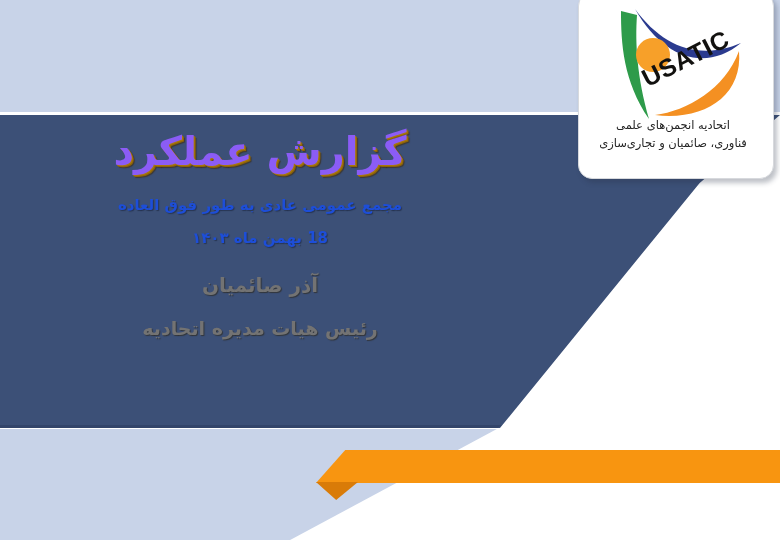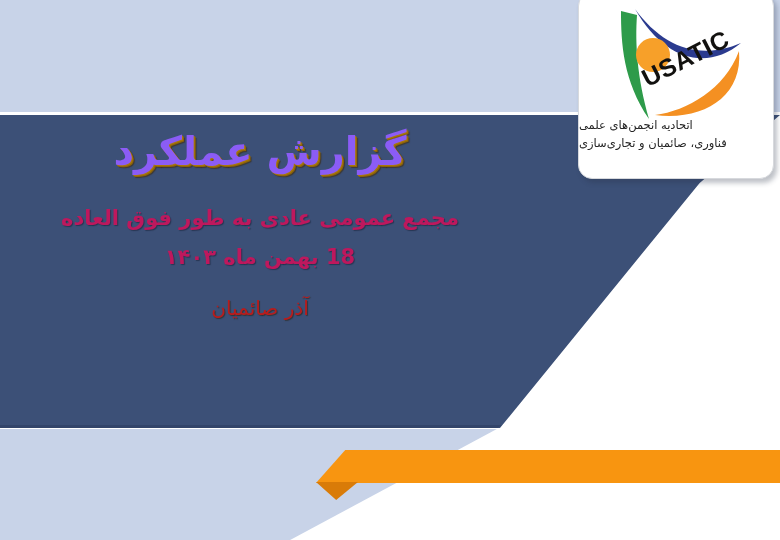--- a/index.html
+++ b/index.html
@@ -99,36 +99,36 @@
     color: #8b5cf6;
     line-height: 1.28;
     letter-spacing: 0.5px;
     text-shadow:
        1px 1px 0 #a8780a,
        2px 2px 0 #8d6208,
        3px 3px 1px rgba(60,38,2,0.55);
   }
 
   .subtitle {
-    font-size: 21px;
-    font-weight: bold;
-    color: #be185d;
+    font-size: 15px;
+    font-weight: bold;
+    color: #1d4ed8;
     line-height: 1.1;
-    margin-top: 30px;
+    margin-top: 20px;
     text-shadow: 1px 1px 1px rgba(15,22,40,0.45);
   }
 
   .subtitle .sub-line { display: block; margin-top: 16px; }
   .subtitle .sub-line:first-child { margin-top: 0; }
 
   .speaker {
     margin-top: 28px;
     font-size: 20px;
-    font-weight: normal;
-    color: #b91c1c;
+    font-weight: bold;
+    color: #737373;
     line-height: 1.1;
     text-shadow: 1px 1px 1px rgba(40,28,2,0.5);
   }
 
   .speaker .sp-line { display: block; }
   .speaker .sp-role { display: block; margin-top: 22px; font-size: 19px; }
 
   
 
   .logo-card {
@@ -159,21 +159,21 @@
     transform: rotate(-27deg);
     transform-origin: left top;
     white-space: nowrap;
     direction: ltr;
   }
 
   .logo-fa {
     position: absolute;
     left: 0; right: 6px;
     top: 124px;
-    text-align: left;
+    text-align: center;
     direction: rtl;
     color: #242424;
     font-size: 11.5px;
     line-height: 1.55;
     font-family: "DejaVu Sans", sans-serif;
   }
 
   .logo-fa span { display: block; }
 </style>
 </head>
@@ -194,20 +194,21 @@
 
     <div class="title-main">گزارش عملکرد</div>
 
     <div class="subtitle">
       <span class="sub-line">مجمع عمومی عادی به طور فوق العاده</span>
       <span class="sub-line">18 بهمن ماه ۱۴۰۳</span>
     </div>
 
     <div class="speaker">
       <span class="sp-line">آذر صائمیان</span>
+      <span class="sp-role">رئیس هیات مدیره اتحادیه</span>
     </div>
 
   </div>
 
   <div class="logo-card">
 
     <svg class="logo-mark" viewBox="0 0 170 118">
 
       <path d="M30 8 C 30 40, 32 78, 58 116 C 46 74, 44 40, 46 12 Z" fill="#2e9b4a"></path>
 

